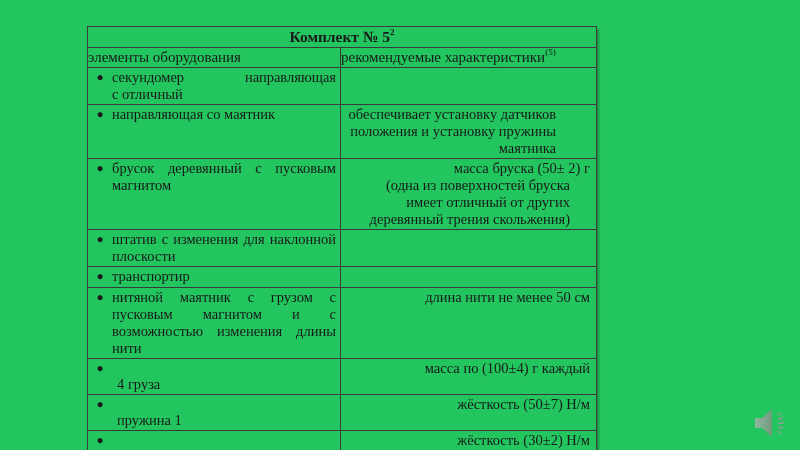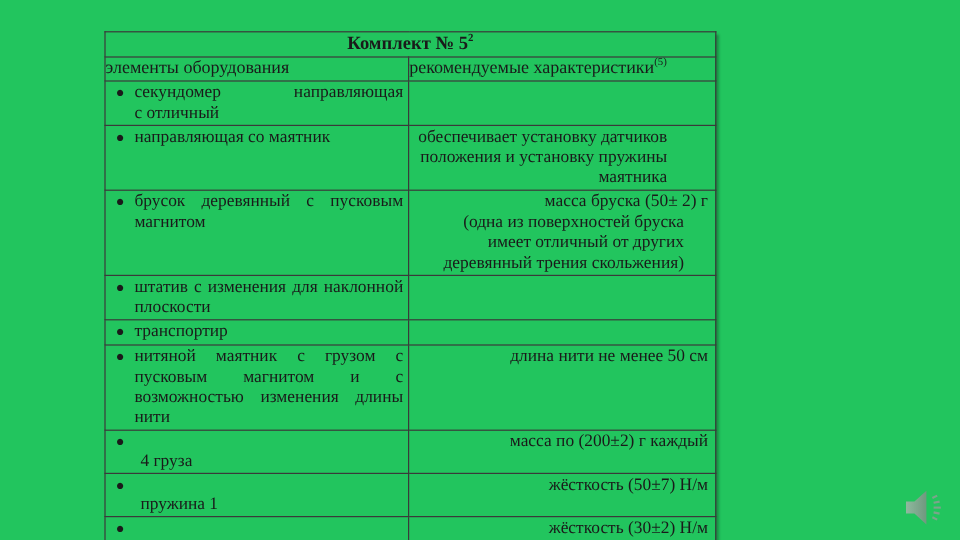--- a/index.html
+++ b/index.html
@@ -134,21 +134,21 @@
       </tr>
 
       <tr class="r7">
         <td>
               <div class="item">
                 <span class="bullet">●</span>
                 <div class="item-text indent">4 груза</div>
               </div>
             </td>
         <td>
-              <div class="char">масса по (200±2) г каждый</div>
+              <div class="char">масса по (100±4) г каждый</div>
             </td>
       </tr>
 
       <tr class="r8">
         <td>
               <div class="item">
                 <span class="bullet">●</span>
                 <div class="item-text indent">пружина 1</div>
               </div>
             </td>

